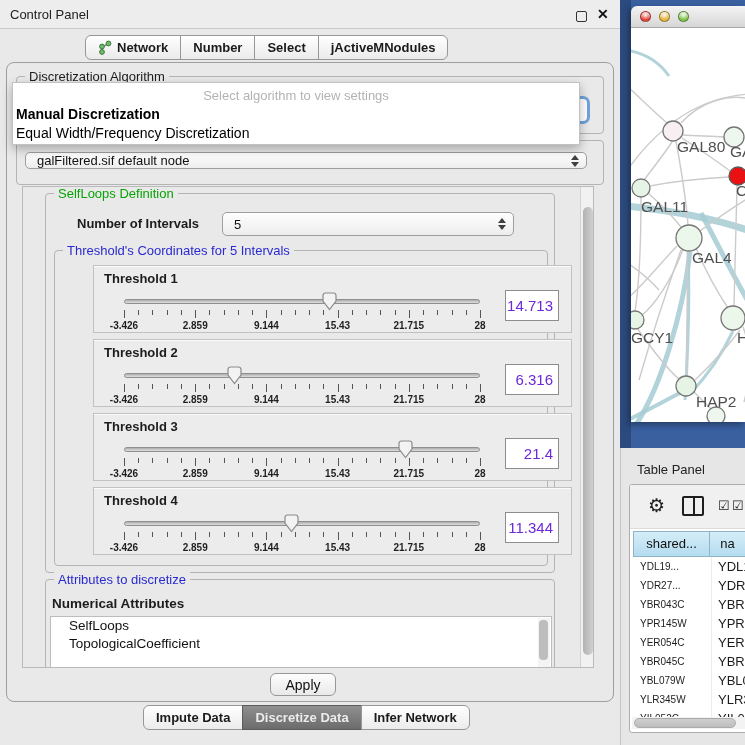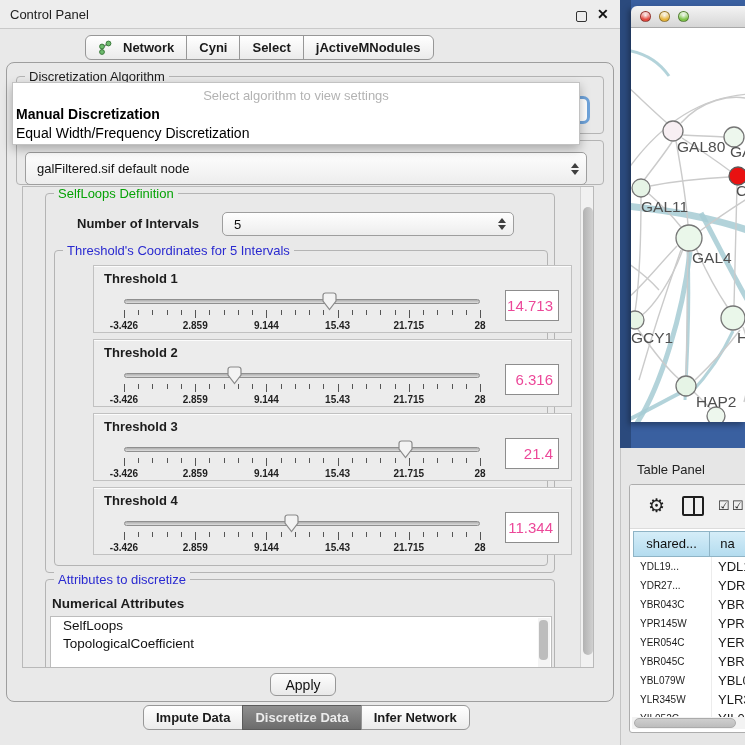--- a/index.html
+++ b/index.html
@@ -7,21 +7,21 @@
   body{position:relative;background:#e9e9e9;overflow:hidden;font-size:13px;color:#1c1c1c;}
 
   
   #titlebar{position:absolute;left:0;top:0;width:620px;height:29px;background:#ededed;border-bottom:1px solid #c9c9c9;}
   #titlebar .t{position:absolute;left:10px;top:7px;font-size:13px;color:#222;}
   #float-btn{position:absolute;left:576px;top:11px;width:11px;height:11px;border:1.6px solid #333;border-radius:2px;background:transparent;}
   #close-btn{position:absolute;left:597px;top:6px;font-size:14px;font-weight:700;color:#111;}
 
   .seg{display:flex;position:absolute;}
   .sgm{height:25px;padding:0 12px;background:linear-gradient(#ffffff,#ebebeb);border:1px solid #979797;margin-left:-1px;
-       font-size:13px;font-weight:700;color:#1a1a1a;display:flex;align-items:center;gap:11px;white-space:nowrap;}
+       font-size:13px;font-weight:700;color:#1a1a1a;display:flex;align-items:center;gap:5px;white-space:nowrap;}
   .sgm:first-child{border-radius:6px 0 0 6px;margin-left:0;}
   .sgm:last-child{border-radius:0 6px 6px 0;}
   .sgm.sel{background:linear-gradient(#8f8f8f,#6c6c6c);color:#ececec;border-color:#5b5b5b;}
 
   #main-frame{position:absolute;left:6px;top:62px;width:608px;height:640px;border:1.5px solid #9e9e9e;border-radius:8px;background:#e9e9e9;}
 
   .grp{position:absolute;border:1px solid #b4b4b4;border-radius:4px;}
   .gt{position:absolute;top:-8px;left:8px;background:#e9e9e9;padding:0 4px;font-size:13px;color:#1c1c1c;white-space:nowrap;}
   .gt.green{color:#07a307;}
   .gt.blue{color:#2a2ad0;}
@@ -52,26 +52,26 @@
   .tlab{position:absolute;left:10px;top:5px;font-weight:700;font-size:13px;}
   .slider{position:absolute;left:30px;top:26px;width:356px;height:40px;}
   .strack{position:absolute;left:0;top:7px;width:356px;height:5px;border:1px solid #8f8f8f;border-radius:3px;
           background:linear-gradient(#aeaeae,#dedede);}
   .thumb{position:absolute;top:0;width:17px;height:19px;}
   .tick{position:absolute;width:1px;background:#555;}
   .tick.mj{top:18px;height:8px;}
   .tick.mn{top:18px;height:5px;}
   .stl{position:absolute;top:28px;transform:translateX(-50%);font-size:10px;font-weight:700;color:#1f1f1f;white-space:nowrap;}
   .tval{position:absolute;right:12px;top:24px;width:54px;height:31px;background:#fff;border:1px solid #8d8d8d;
-        font-size:15px;display:flex;align-items:center;justify-content:flex-end;padding-right:5px;color:#ec4899;}
+        font-size:15px;display:flex;align-items:center;justify-content:flex-end;padding-right:5px;color:#6d28d9;}
 
   
   #attr-sub{position:absolute;left:6px;top:16px;font-weight:700;font-size:13.5px;}
   #attr-list{position:absolute;left:4px;top:36px;width:502px;height:56px;background:#fff;border:1px solid #bcbcbc;overflow:hidden;}
-  .litem{height:18px;line-height:18px;padding-left:12px;font-size:13.5px;color:#111;white-space:nowrap;}
+  .litem{height:18px;line-height:18px;padding-left:18px;font-size:13.5px;color:#111;white-space:nowrap;}
   #lsb{position:absolute;right:1px;top:1px;width:12px;height:54px;background:#f4f4f4;}
   #lsb .th{position:absolute;left:1px;top:2px;width:9px;height:40px;border-radius:4px;background:#bdbdbd;}
 
   #apply-btn{position:absolute;left:270px;top:673px;width:66px;height:23px;background:linear-gradient(#fdfdfd,#e9e9e9);
              border:1px solid #979797;border-radius:6px;font-size:14px;color:#111;display:flex;align-items:center;justify-content:center;}
 
   
   #desktop{position:absolute;left:620px;top:0;width:125px;height:448px;background:#3a60a0;border-left:11px solid #2b4a7d;}
   #net-window{position:absolute;left:631px;top:6px;width:114px;height:416px;box-shadow:-2px 3px 6px rgba(0,0,0,.35);}
   #net-titlebar{position:absolute;left:0;top:0;width:114px;height:22px;background:linear-gradient(#f4f4f4,#d6d6d6);
@@ -109,41 +109,41 @@
   <div class="sgm">
     <svg width="14" height="15" viewBox="0 0 14 15">
       <path d="M4,6 L4,12 M4,7 L10,4" stroke="#8a8a8a" stroke-width="1.4" fill="none"></path>
       <circle cx="4" cy="6.5" r="2.4" fill="#6dbb6d" stroke="#3c7a3c"></circle>
       <circle cx="4" cy="12" r="2.4" fill="#6dbb6d" stroke="#3c7a3c"></circle>
       <circle cx="10.5" cy="3.5" r="2.4" fill="#6dbb6d" stroke="#3c7a3c"></circle>
     </svg>
     <span>Network</span>
   </div>
   <div class="sgm">
-      <span>Cyni</span>
+      <span>Number</span>
     </div>
   <div class="sgm">
       <span>Select</span>
     </div>
   <div class="sgm">
       <span>jActiveMNodules</span>
     </div>
 </div>
 
 <div id="main-frame"></div>
 
 <div class="grp" style="left:16px;top:76px;width:588px;height:58px;">
   <span class="gt">Discretization Algorithm</span>
 </div>
 <div id="focus-combo"></div>
 
 <div class="grp" style="left:16px;top:140px;width:588px;height:45px;">
   <span class="gt">Table Data</span>
 </div>
-<div class="combo" style="left:25px;top:152px;width:562px;height:33px;">
+<div class="combo" style="left:25px;top:152px;width:562px;height:17px;">
   <span>galFiltered.sif default node</span>
   <span class="spin">
       <i class="up"></i>
       <i class="dn"></i>
     </span>
 </div>
 
 <div id="scroll-area">
 
   <div class="grp" style="left:22px;top:6px;width:510px;height:380px;">

